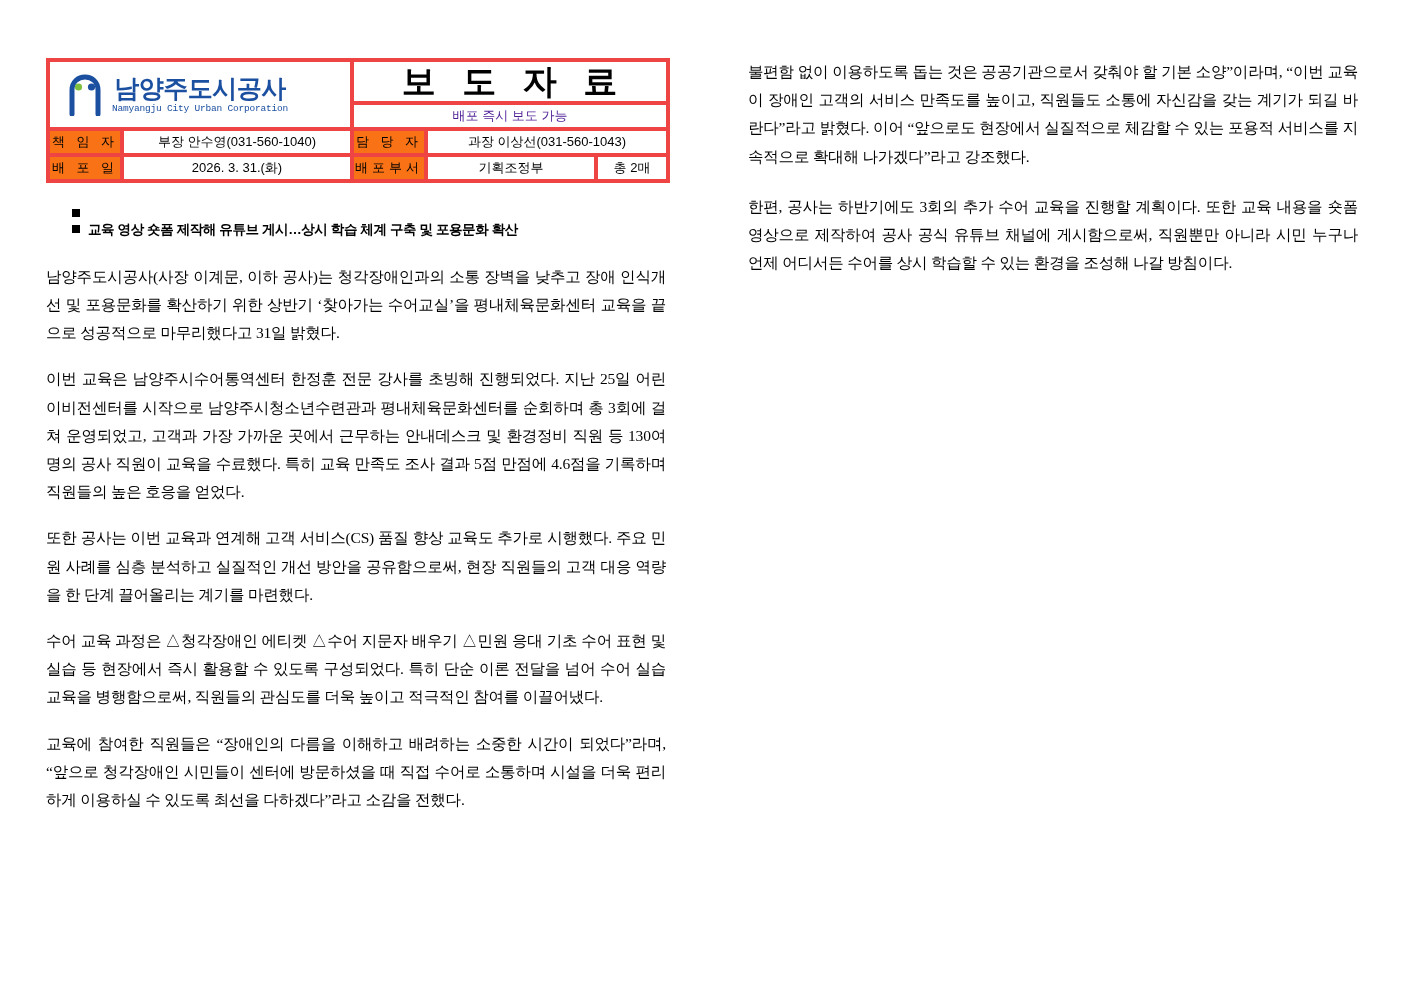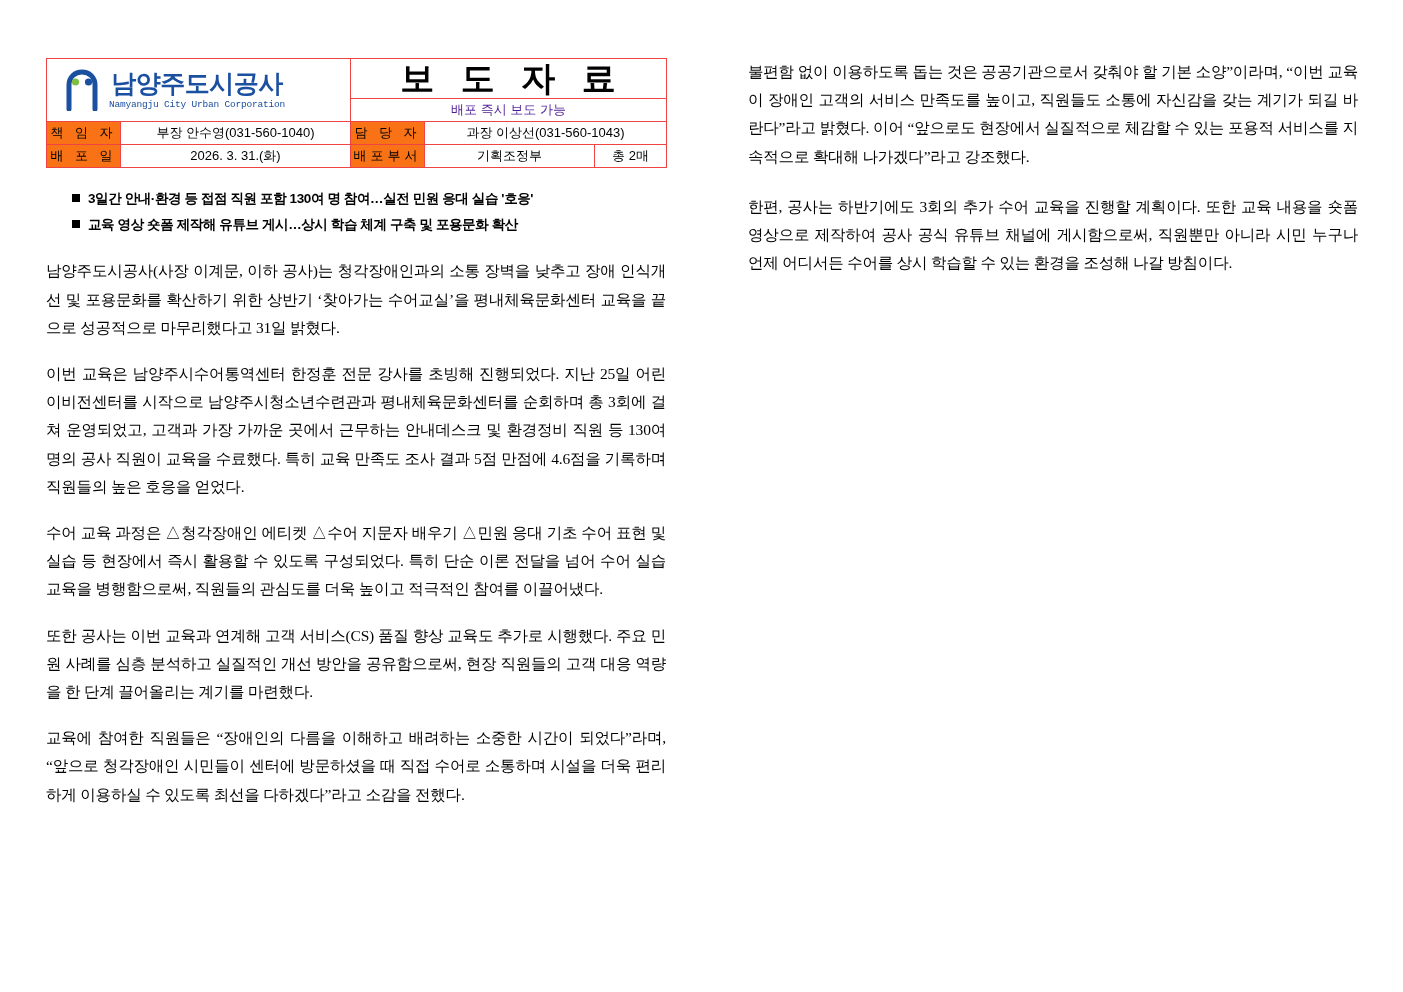--- a/index.html
+++ b/index.html
@@ -33,21 +33,21 @@
     width: 610px;
   }
 
   
   table.header-table {
     border-collapse: collapse;
     width: 620px;
     table-layout: fixed;
   }
   table.header-table td {
-    border: 1px solid #ef4444;
+    border: 4px solid #ef4444;
     padding: 0;
     vertical-align: middle;
     text-align: center;
     font-family: "Liberation Sans", sans-serif;
     font-size: 13px;
     height: 22px;
   }
   td.logo-cell {
     height: 62px;
     padding: 4px 6px;
@@ -216,33 +216,32 @@
           <td class="val">기획조정부</td>
           <td class="val">총 2매</td>
         </tr>
       </tbody>
     </table>
 
 
     <div class="bullets">
       <div class="bullet-line">
         <span class="bullet-sq"></span>
-        <span>3일간  안내·환경 등 접점 직원 포함 130여 명 참여…실전 민원 응대 실습  '호응'</span>
       </div>
       <div class="bullet-line">
         <span class="bullet-sq"></span>
         <span>교육 영상 숏폼 제작해 유튜브 게시…상시 학습 체계 구축 및 포용문화 확산</span>
       </div>
     </div>
 
     <div class="body-text">
       <p>남양주도시공사(사장 이계문, 이하 공사)는 청각장애인과의 소통 장벽을 낮추고 장애 인식개선 및 포용문화를 확산하기 위한 상반기 ‘찾아가는 수어교실’을 평내체육문화센터 교육을 끝으로 성공적으로 마무리했다고 31일 밝혔다.</p>
       <p>이번 교육은 남양주시수어통역센터 한정훈 전문 강사를 초빙해 진행되었다. 지난 25일 어린이비전센터를 시작으로  남양주시청소년수련관과  평내체육문화센터를 순회하며 총 3회에 걸쳐 운영되었고, 고객과 가장 가까운 곳에서 근무하는 안내데스크 및 환경정비 직원 등 130여 명의 공사 직원이 교육을 수료했다. 특히 교육 만족도 조사 결과 5점 만점에 4.6점을 기록하며 직원들의 높은 호응을 얻었다.</p>
+      <p>또한 공사는 이번 교육과 연계해 고객 서비스(CS) 품질 향상 교육도 추가로 시행했다. 주요 민원 사례를 심층 분석하고 실질적인 개선 방안을 공유함으로써, 현장 직원들의 고객 대응 역량을 한 단계 끌어올리는 계기를 마련했다.</p>
       <p>수어 교육 과정은 △청각장애인 에티켓 △수어 지문자 배우기 △민원 응대 기초 수어 표현 및 실습 등 현장에서 즉시 활용할 수 있도록 구성되었다. 특히 단순 이론 전달을 넘어 수어 실습 교육을 병행함으로써, 직원들의 관심도를 더욱 높이고 적극적인 참여를 이끌어냈다.</p>
-      <p>또한 공사는 이번 교육과 연계해 고객 서비스(CS) 품질 향상 교육도 추가로 시행했다. 주요 민원 사례를 심층 분석하고 실질적인 개선 방안을 공유함으로써, 현장 직원들의 고객 대응 역량을 한 단계 끌어올리는 계기를 마련했다.</p>
       <p>교육에 참여한 직원들은  “장애인의 다름을 이해하고 배려하는 소중한 시간이 되었다”라며, “앞으로 청각장애인 시민들이 센터에 방문하셨을 때 직접 수어로 소통하며 시설을 더욱 편리하게 이용하실 수 있도록 최선을 다하겠다”라고 소감을 전했다.</p>
     </div>
   </div>
 
   <div class="col-right">
     <div class="body-text">
       <p>불편함 없이 이용하도록 돕는 것은 공공기관으로서 갖춰야 할 기본 소양”이라며, “이번 교육이 장애인 고객의 서비스 만족도를 높이고, 직원들도 소통에 자신감을 갖는 계기가 되길 바란다”라고 밝혔다. 이어 “앞으로도 현장에서 실질적으로 체감할 수 있는 포용적 서비스를 지속적으로 확대해 나가겠다”라고 강조했다.</p>
       <p>한편, 공사는 하반기에도 3회의 추가 수어 교육을 진행할 계획이다. 또한 교육 내용을 숏폼 영상으로 제작하여 공사 공식 유튜브 채널에 게시함으로써, 직원뿐만 아니라 시민 누구나 언제 어디서든 수어를 상시 학습할 수 있는 환경을 조성해 나갈 방침이다.</p>
     </div>
   </div>

